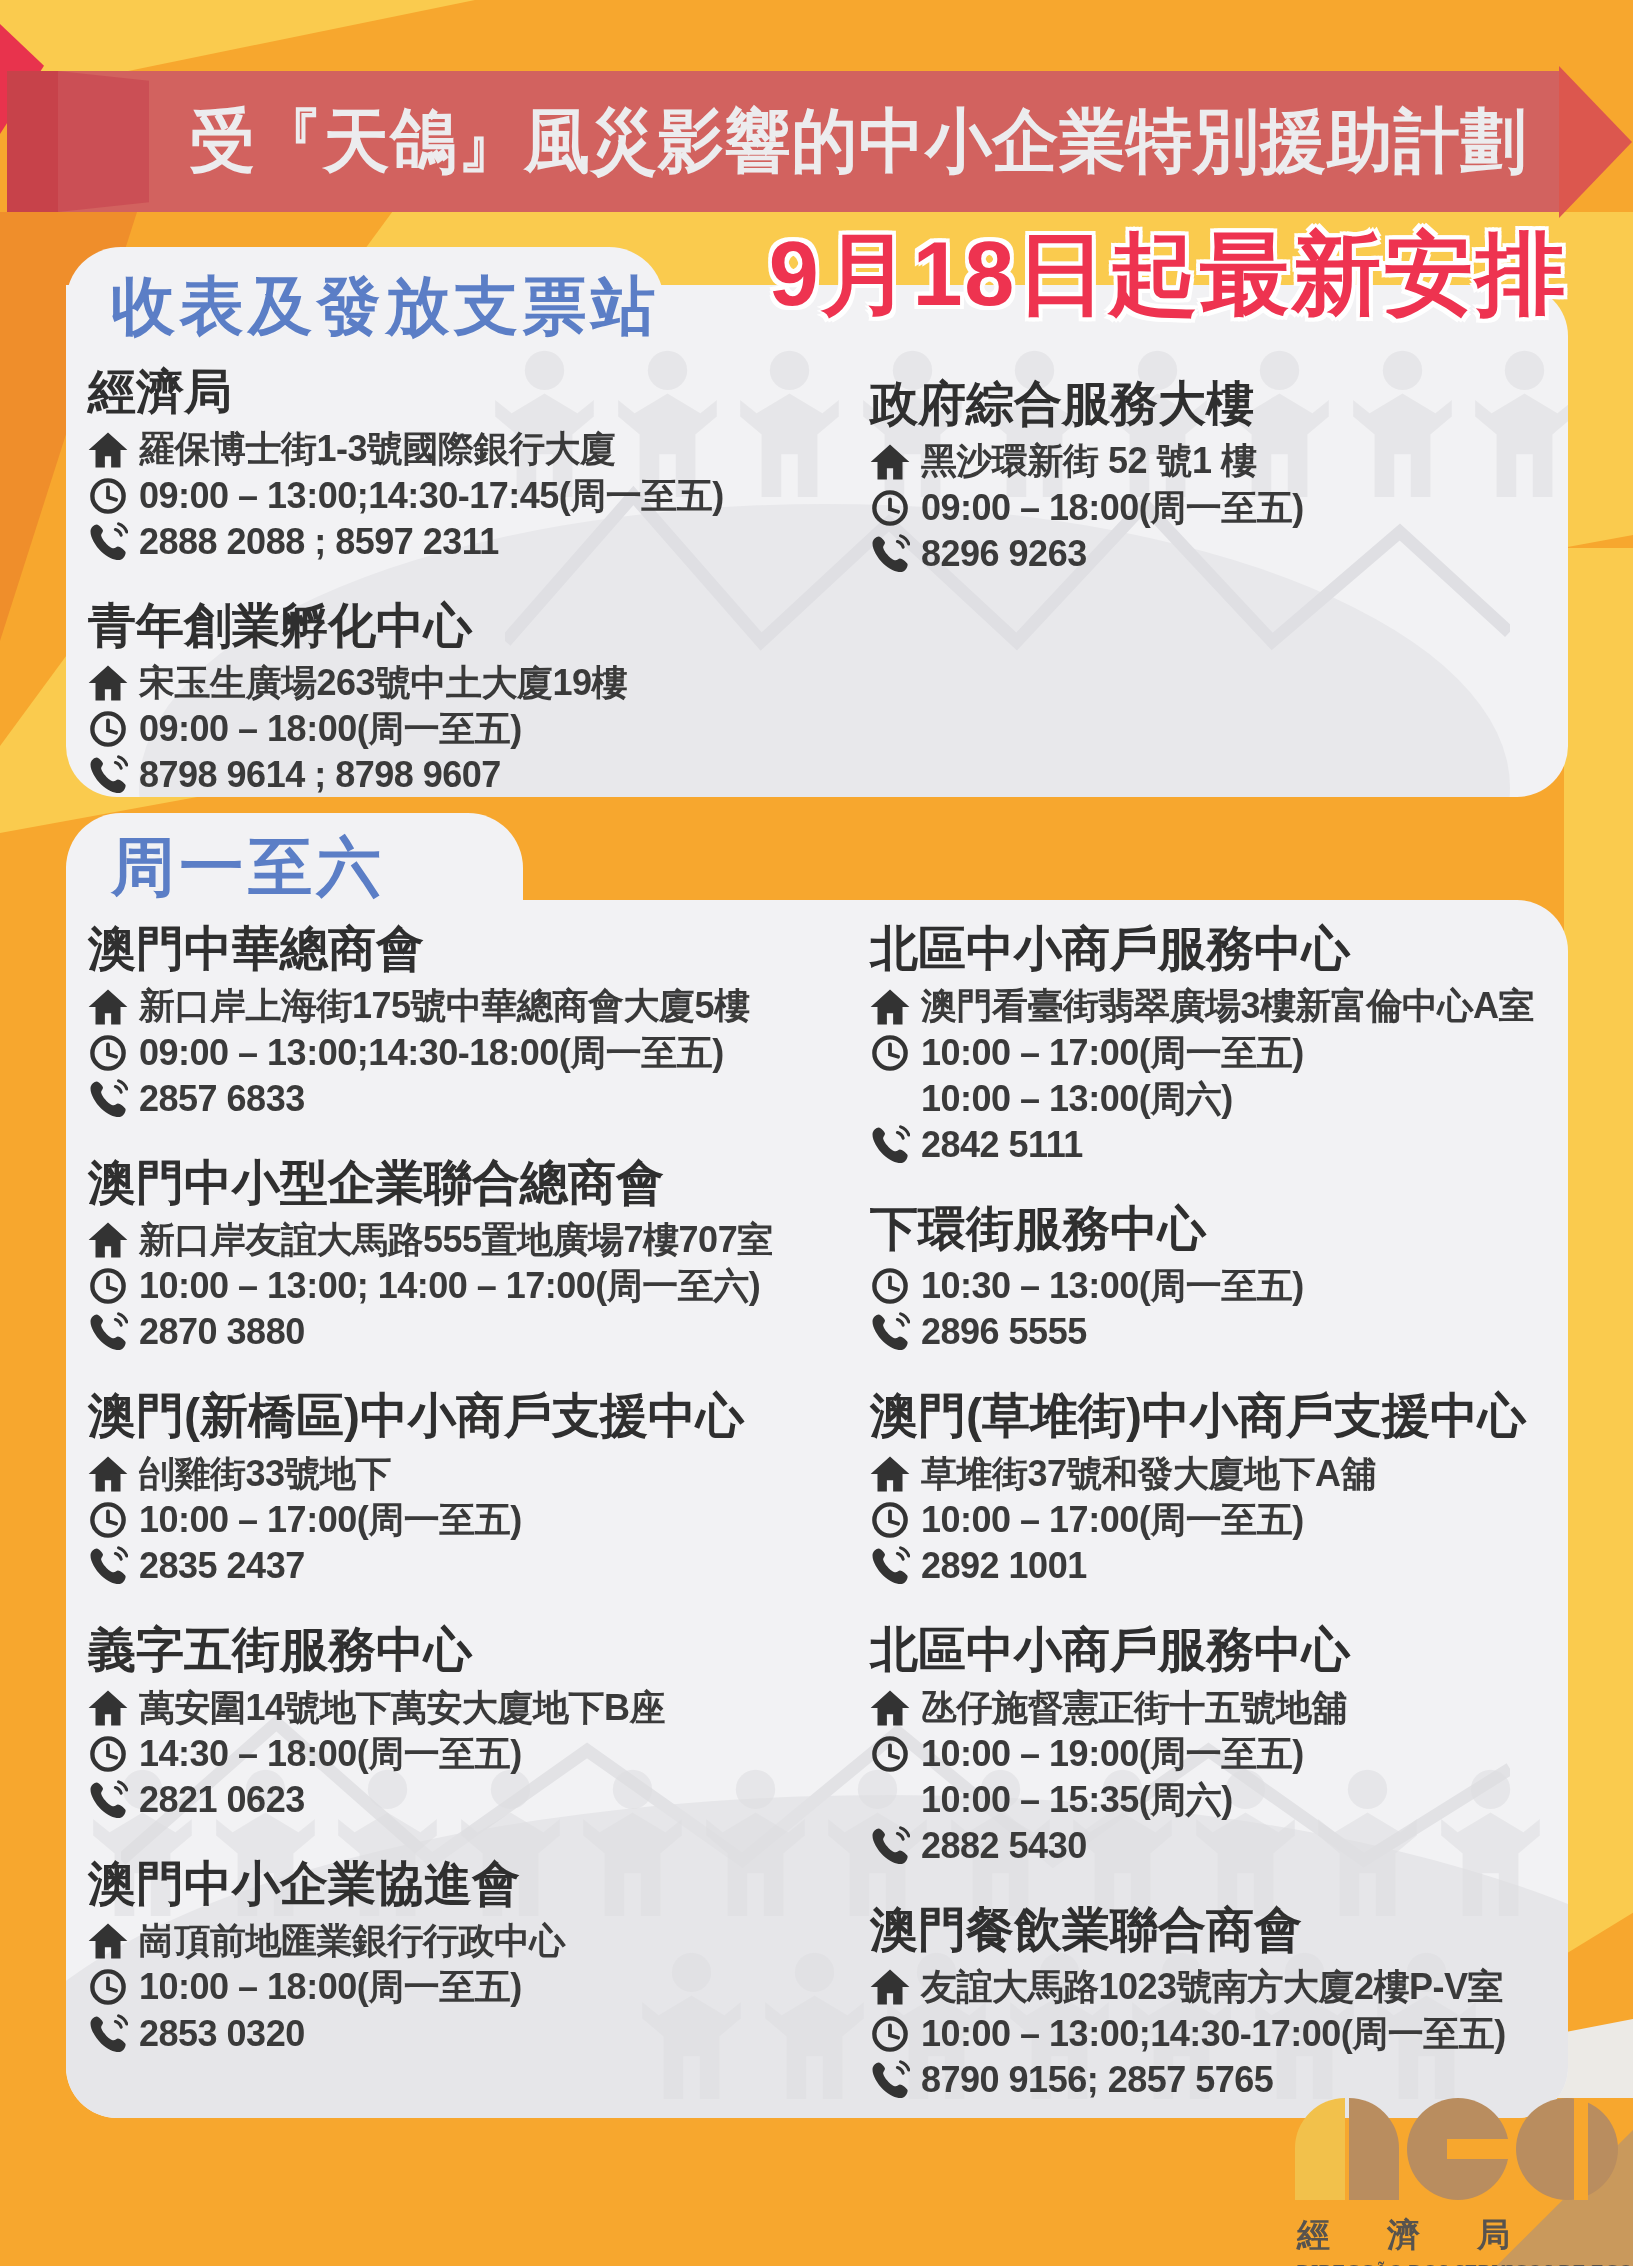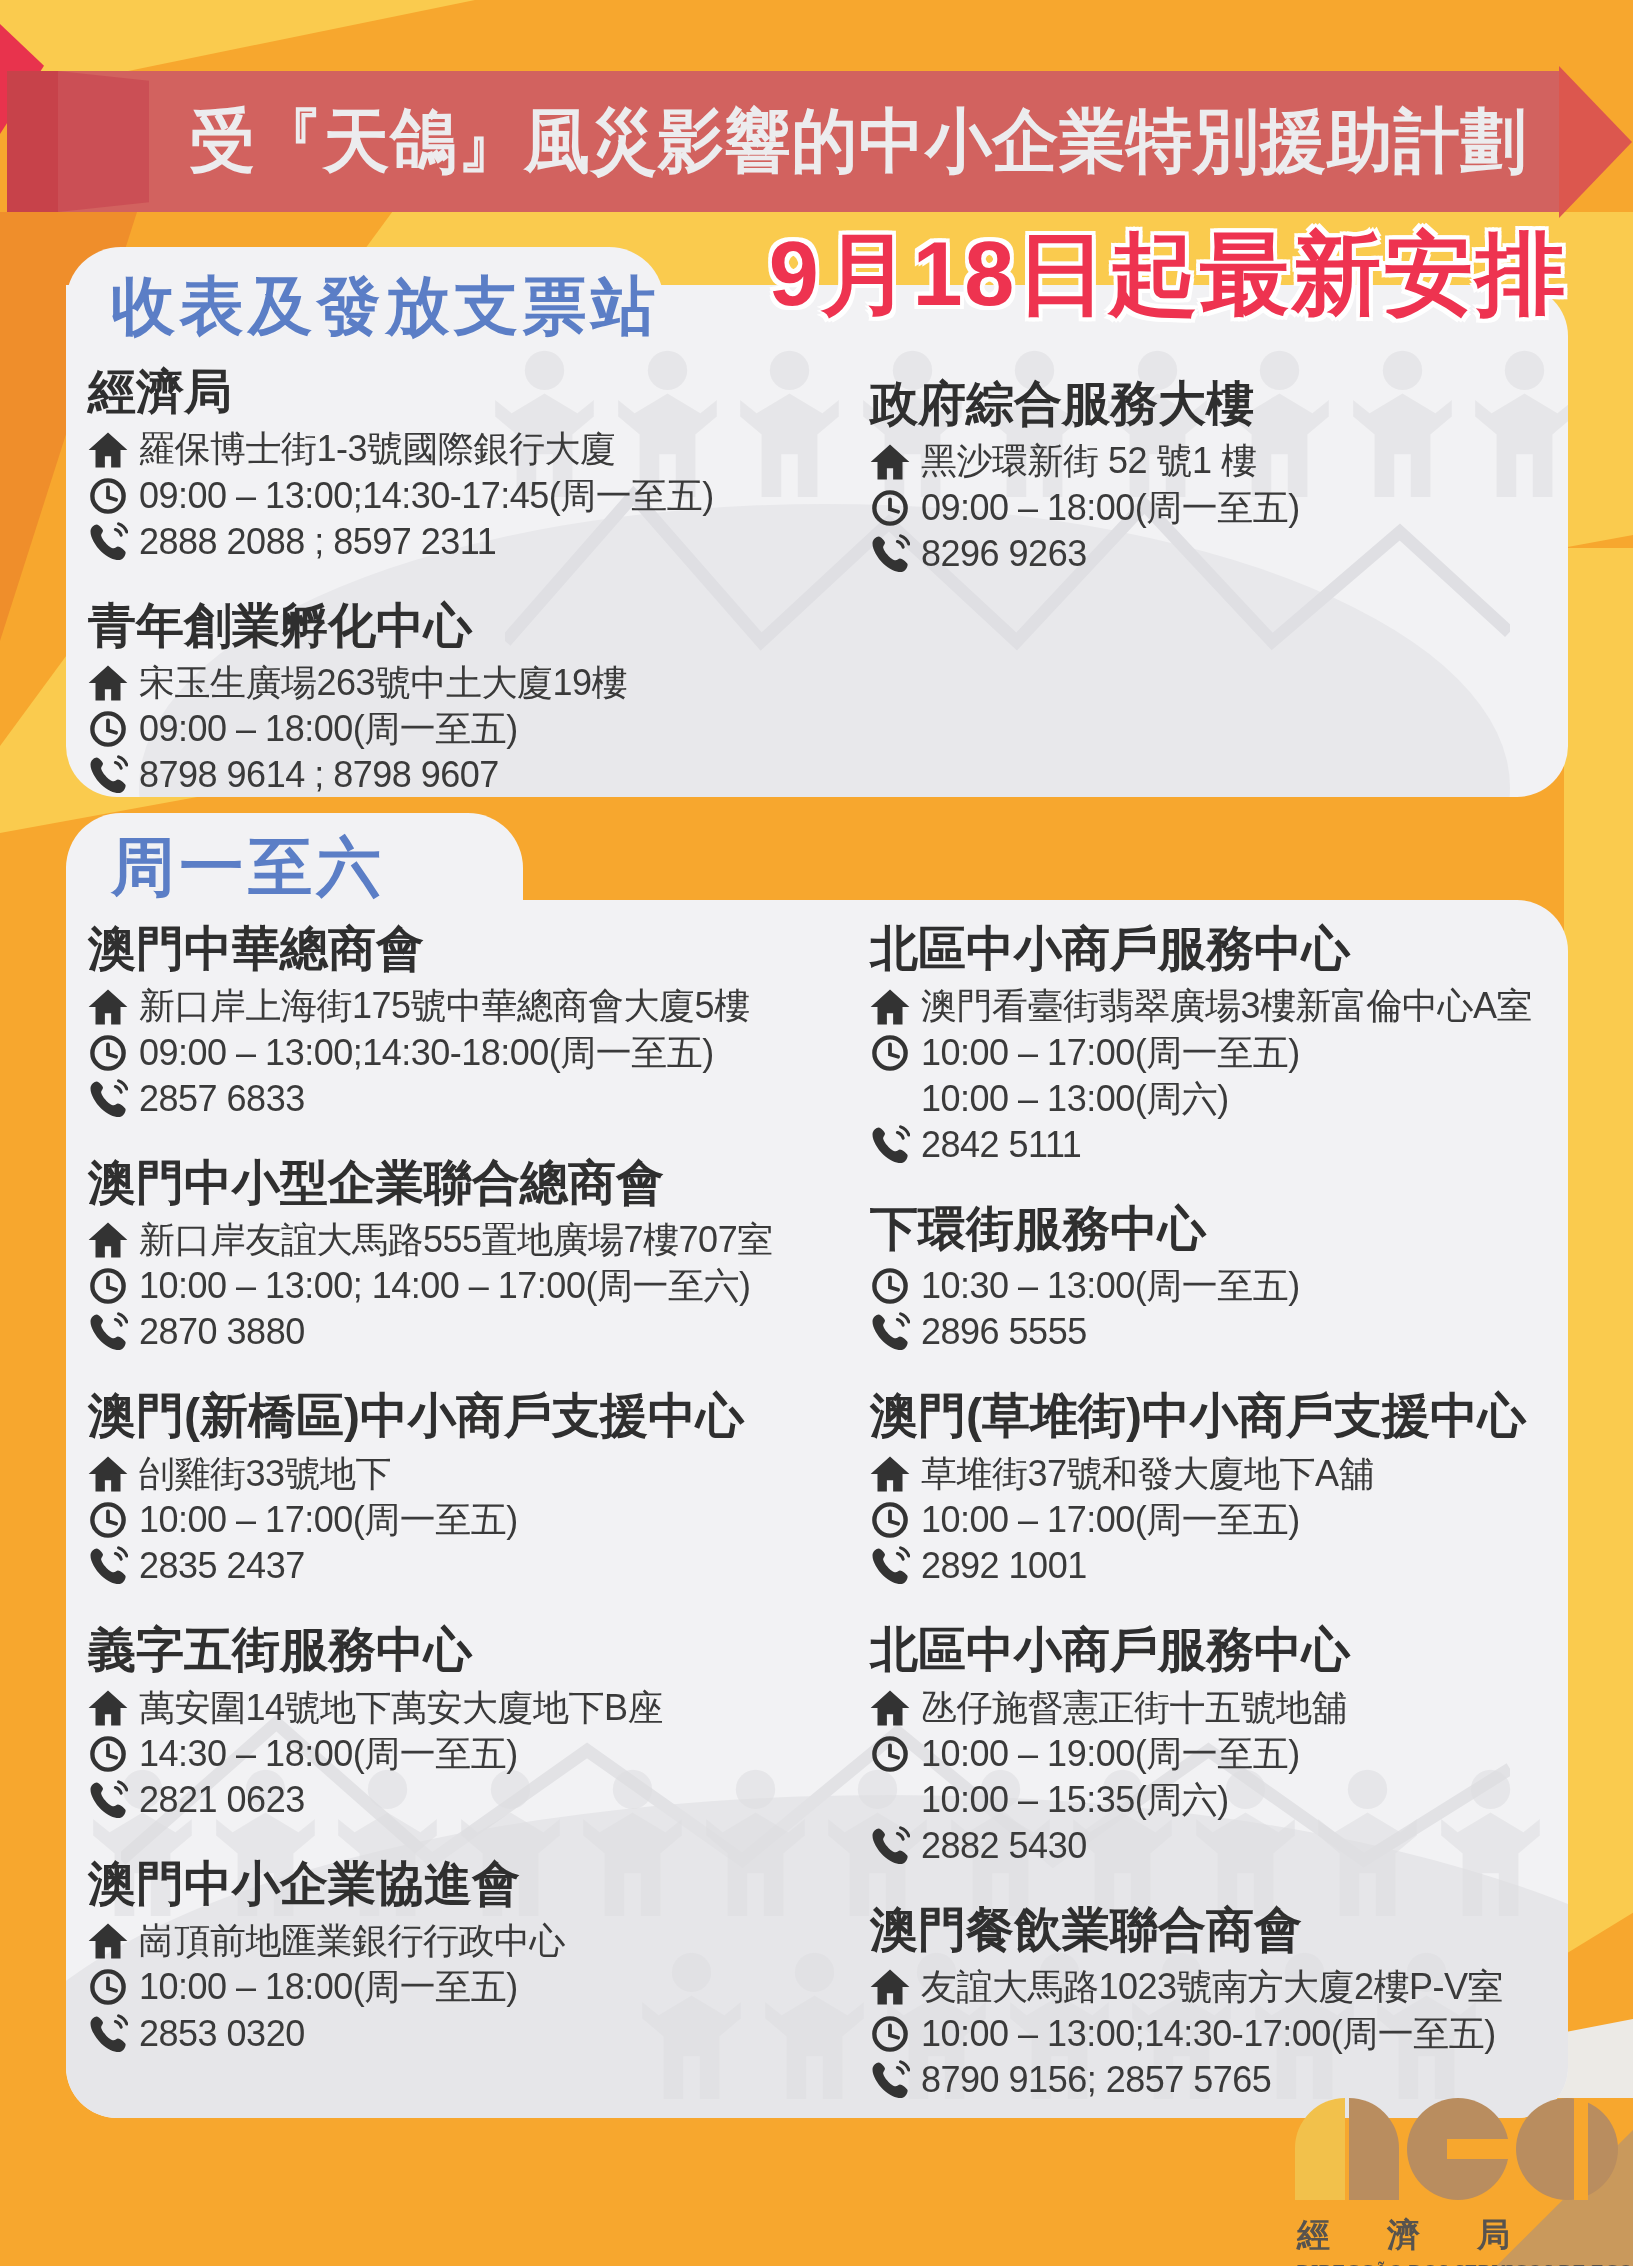--- a/index.html
+++ b/index.html
@@ -61,21 +61,21 @@
 
   
   .col{position:absolute;z-index:5;}
   .c1l{left:88px;top:364px;width:740px;}
   .c1r{left:870px;top:364px;width:704px;margin-top:12px;}
   .c2l{left:88px;top:921px;width:740px;}
   .c2r{left:870px;top:921px;width:704px;}
   .entry{margin-bottom:33px;}
   .entry-title{font-size:48px;font-weight:800;color:#2F2F2F;margin-bottom:7.3px;
     line-height:1.15;white-space:nowrap;}
-  .line{display:flex;align-items:center;font-size:36px;font-weight:400;color:#3A3A3A;
+  .line{display:flex;align-items:center;font-size:36px;font-weight:700;color:#3A3A3A;
     line-height:1.28;letter-spacing:-0.5px;white-space:nowrap;}
   .ic{width:40px;height:40px;margin-right:11px;flex:0 0 40px;color:#333;}
   .ic svg{width:100%;height:100%;fill:currentColor;}
   .ic.spacer{visibility:hidden;}
 
   
   .dse{left:1277px;top:2098px;width:365px;z-index:4;}
   .dse-shapes{display:flex;gap:7.3px;margin-left:18.3px;height:102px;}
   .dsh{position:relative;width:104px;height:102px;}
   .dsh .half-l{position:absolute;left:0;top:0;width:50px;height:102px;

